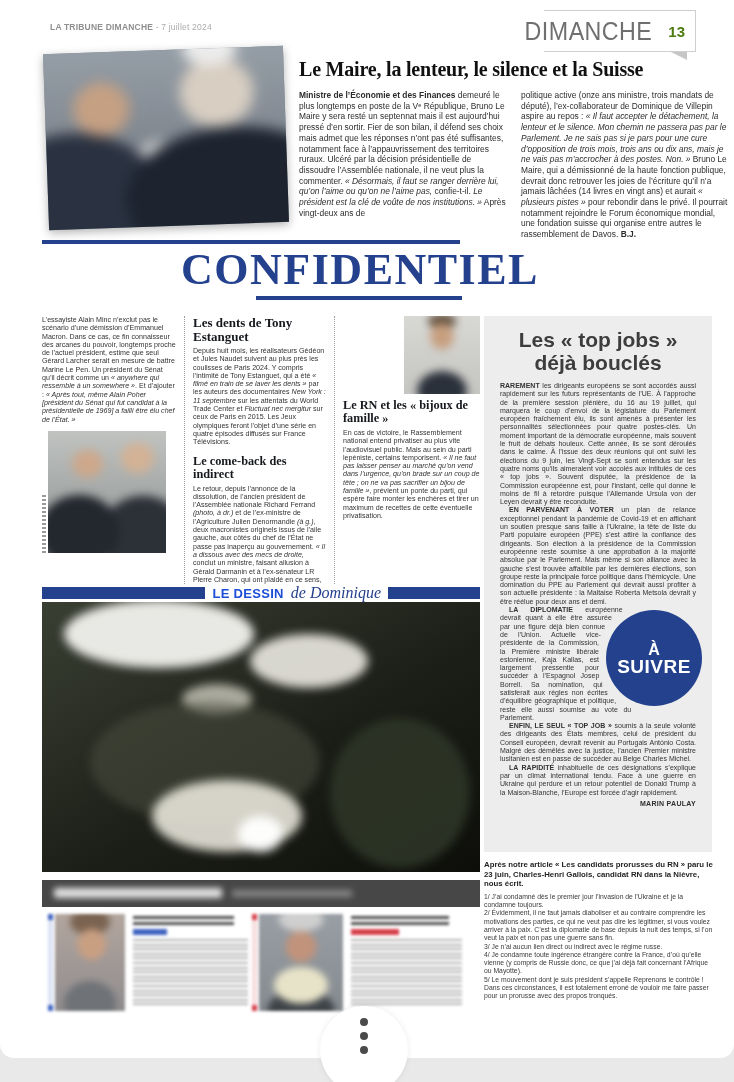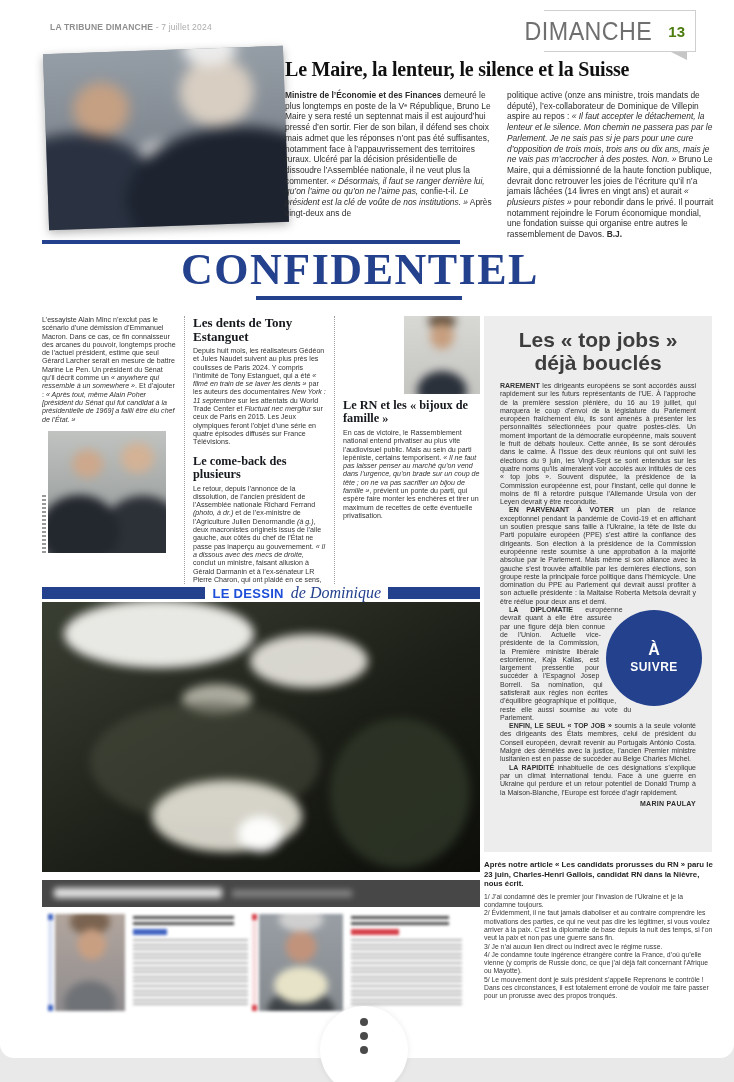--- a/index.html
+++ b/index.html
@@ -24,21 +24,21 @@
                    overflow:hidden; box-shadow:0 3px 10px rgba(0,0,0,.30); background:#8a929b; }
   .photo-lemaire .blob { position:absolute; inset:-14px; filter:blur(6px); transform:scale(1.08);
     background:
       radial-gradient(42px 26px at 66% 10%, #ececec 0 60%, transparent 61%),
       radial-gradient(58px 54px at 68% 30%, #d8cec2 0 58%, transparent 60%),
       radial-gradient(44px 42px at 28% 36%, #c5a083 0 58%, transparent 60%),
       radial-gradient(150px 95px at 74% 78%, #1d2430 0 68%, transparent 70%),
       radial-gradient(125px 105px at 18% 82%, #2a3140 0 68%, transparent 70%),
       radial-gradient(40px 30px at 48% 60%, #e4e4e4 0 55%, transparent 58%),
       linear-gradient(#9aa3ab, #7e858e 55%, #565c65); }
-  .lead { position:absolute; left:285px; top:58px; width:432px; height:182px; overflow:hidden; }
+  .lead { position:absolute; left:299px; top:58px; width:432px; height:182px; overflow:hidden; }
   .lead h1 { font-family:"Liberation Serif",serif; font-size:20px; font-weight:bold; color:#101010;
              letter-spacing:-.2px; white-space:nowrap; margin-bottom:9px; }
   .leadcols { display:flex; gap:13px; }
   .leadcols .lc { width:209px; font-size:8.4px; line-height:10.7px; color:#2c2c2c; }
   .b { font-weight:bold; } .i { font-style:italic;margin-top:17px; }
 
   .bluerule { position:absolute; left:42px; top:240px; width:418px; height:4px; background:#24418e; }
 
   
   .confid { position:absolute; left:42px; top:244px; width:636px; text-align:center;
@@ -76,21 +76,21 @@
   
   .sidebar { position:absolute; left:484px; top:316px; width:228px; height:536px; background:#ededed;
              padding:12px 16px 10px; overflow:hidden; }
   .tj-title { text-align:center; font-size:21px; line-height:23px; font-weight:bold; color:#3d3d3d; margin-bottom:8px; }
   .tj-body p { font-size:7px; line-height:8.3px; color:#333; text-align:justify; }
   .tj-b p, .tj-a p + p { text-indent:9px; }
   .suivre { float:right; width:96px; height:96px; border-radius:50%; background:#24418e; shape-outside:circle(50%);
             margin:4px -6px 4px 7px; display:flex; flex-direction:column; align-items:center; justify-content:center;
             color:#fff; font-weight:bold; }
   .suivre .l1 { font-size:16px; line-height:17px; }
-  .suivre .l2 { font-size:12px; line-height:18px; letter-spacing:.5px; }
+  .suivre .l2 { font-size:19px; line-height:18px; letter-spacing:.5px; }
   .tj-byline { text-align:right; font-size:7px; font-weight:bold; color:#2e2e2e; letter-spacing:.3px; margin-top:3px; }
 
   
   .dessin { position:absolute; left:42px; top:584px; width:438px; height:18px; display:flex; align-items:center; gap:7px; }
   .dessin .bar { height:12px; background:#24418e; }
   .dessin .bl { flex:1; }
   .dessin .br { width:92px; }
   .dessin .t1 { font-size:13px; font-weight:bold; color:#1d4ed8; letter-spacing:.3px; }
   .dessin .t2 { font-family:"Liberation Serif",serif; font-style:italic; font-size:16px; color:#24418e; }
   .cartoon { position:absolute; left:42px; top:602px; width:438px; height:270px; overflow:hidden;
@@ -186,21 +186,21 @@
       <div class="photo-grognards">
         <div class="vcredit"></div>
         <div class="pg-img">
             <div class="blob"></div>
           </div>
       </div>
     </div>
     <div class="col c2">
       <div class="atitle">Les dents de Tony Estanguet</div>
       <div style="margin-bottom:8px;"><span>Depuis huit mois, les réalisateurs Gédéon et Jules Naudet suivent au plus près les coulisses de Paris 2024. Y compris l’intimité de Tony Estanguet, qui a été </span><span class="i">« filmé en train de se laver les dents »</span><span> par les auteurs des documentaires </span><span class="i">New York : 11 septembre</span><span> sur les attentats du World Trade Center et </span><span class="i">Fluctuat nec mergitur</span><span> sur ceux de Paris en 2015. Les Jeux olympiques feront l’objet d’une série en quatre épisodes diffusés sur France Télévisions.</span></div>
-      <div class="atitle sm">Le come-back des plusieurs</div>
+      <div class="atitle sm">Le come-back des indirect</div>
       <div><span>Le retour, depuis l’annonce de la dissolution, de l’ancien président de l’Assemblée nationale Richard Ferrand </span><span class="i">(photo, à dr.)</span><span> et de l’ex-ministre de l’Agriculture Julien Denormandie </span><span class="i">(à g.)</span><span>, deux macronistes originels issus de l’aile gauche, aux côtés du chef de l’État ne passe pas inaperçu au gouvernement. </span><span class="i">« Il a dissous avec des mecs de droite,</span><span> conclut un ministre, faisant allusion à Gérald Darmanin et à l’ex-sénateur LR Pierre Charon, qui ont plaidé en ce sens, </span></div>
     </div>
     <div class="col c3">
       <div class="photo-estanguet">
           <div class="blob"></div>
         </div>
       <div class="atitle sm">Le RN et les « bijoux de famille »</div>
       <div><span>En cas de victoire, le Rassemblement national entend privatiser au plus vite l’audiovisuel public. Mais au sein du parti lepéniste, certains temporisent. </span><span class="i">« Il ne faut pas laisser penser au marché qu’on vend dans l’urgence, qu’on brade sur un coup de tête ; on ne va pas sacrifier un bijou de famille »</span><span>, prévient un ponte du parti, qui espère faire monter les enchères et tirer un maximum de recettes de cette éventuelle privatisation.</span></div>
     </div>
   </div>

